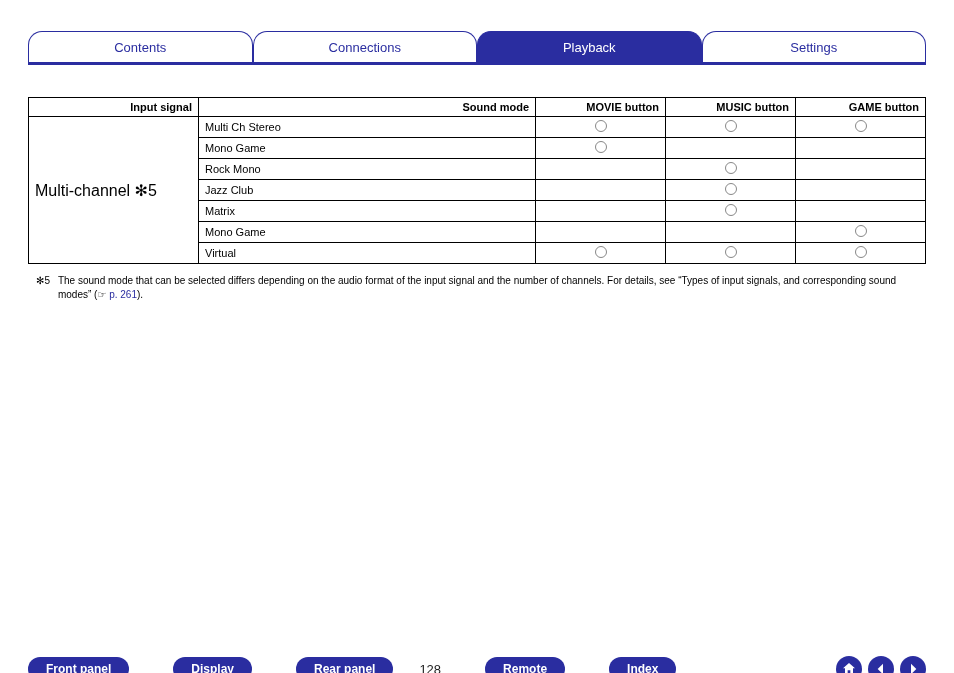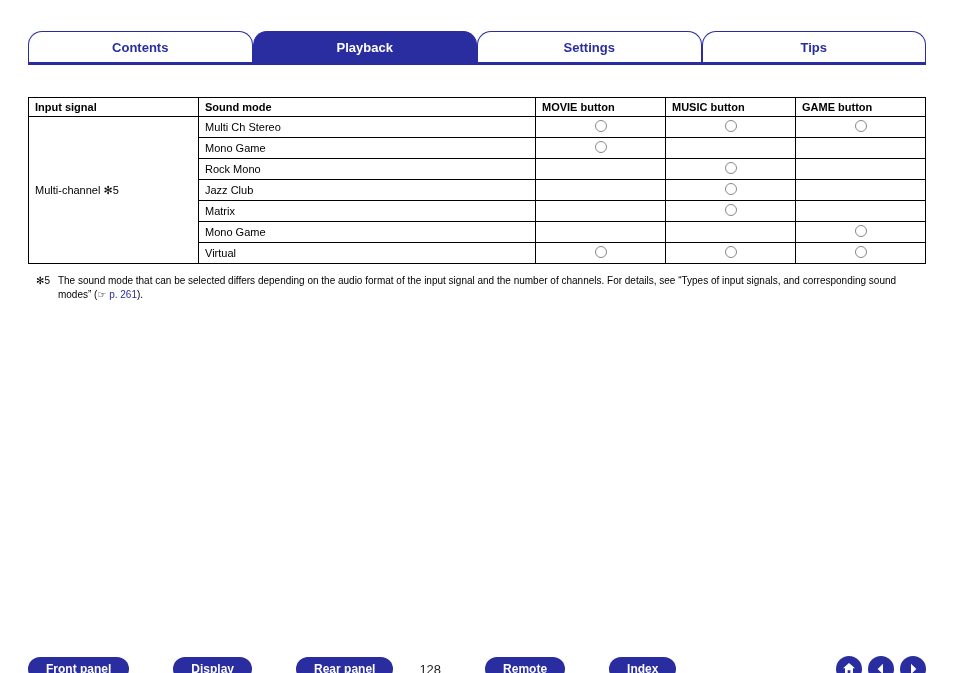--- a/index.html
+++ b/index.html
@@ -8,31 +8,31 @@
     --text:#000;
     --border:#000;
   }
   html,body{margin:0;padding:0;width:954px;height:673px;font-family:Arial,Helvetica,sans-serif;background:#fff;color:var(--text);}
   .wrap{width:954px;height:673px;position:relative;padding:0 28px;box-sizing:border-box;}
 
   
   .tabbar{display:flex;gap:0;margin-top:30px;height:32px;align-items:flex-end;border-bottom:3px solid var(--blue);}
   .tab{flex:1;position:relative;height:30px;display:flex;align-items:center;justify-content:center;
        border:1.5px solid var(--blue);border-bottom:none;border-top-left-radius:14px;border-top-right-radius:14px;
-       background:#fff;font-size:13px;font-weight:bold;color:var(--blue);cursor:pointer;}
+       background:#fff;font-size:13px;font-weight:normal;color:var(--blue);cursor:pointer;}
   .tab.active{background:var(--blue);color:#fff;margin-top:10px;}
 
   
   .table-wrap{margin-top:32px;}
   table{width:100%;border-collapse:collapse;font-size:11px;}
   th,td{border:1px solid #000;padding:3px 6px;text-align:left;}
-  th{background:#fff;font-weight:bold;text-align:left;font-size:11px;}
+  th{background:#fff;font-weight:bold;text-align:right;font-size:11px;}
   td.col-btn{text-align:center;font-size:11px;}
   td.row-label{font-size:11px;}
-  td.input-signal{font-size:11px;vertical-align:middle;}
+  td.input-signal{font-size:16px;vertical-align:middle;}
   .circ{display:inline-block;width:10px;height:10px;border:1px solid #888;border-radius:50%;}
 
   
   .note{display:flex;gap:8px;margin:10px 8px 0 8px;font-size:10px;line-height:1.35;}
   .note .ref{white-space:nowrap;}
   .note a{color:var(--blue);text-decoration:none;}
 
   
   .bottom{
     position:absolute;left:28px;right:28px;bottom:18px;height:32px;
@@ -52,23 +52,23 @@
   colgroup col.c2{width:auto;}
   colgroup col.c3,colgroup col.c4,colgroup col.c5{width:130px;}
 </style>
 </head>
 <body>
 
 <div class="wrap">
 
   <div class="tabbar">
     <div class="tab">Contents</div>
+    <div class="tab">Connections</div>
     <div class="tab active">Playback</div>
     <div class="tab">Settings</div>
-    <div class="tab">Tips</div>
   </div>
 
   <div class="table-wrap">
     <table>
       <colgroup>
         <col class="c1">
           <col class="c2">
           <col class="c3">
           <col class="c4">
           <col class="c5">

